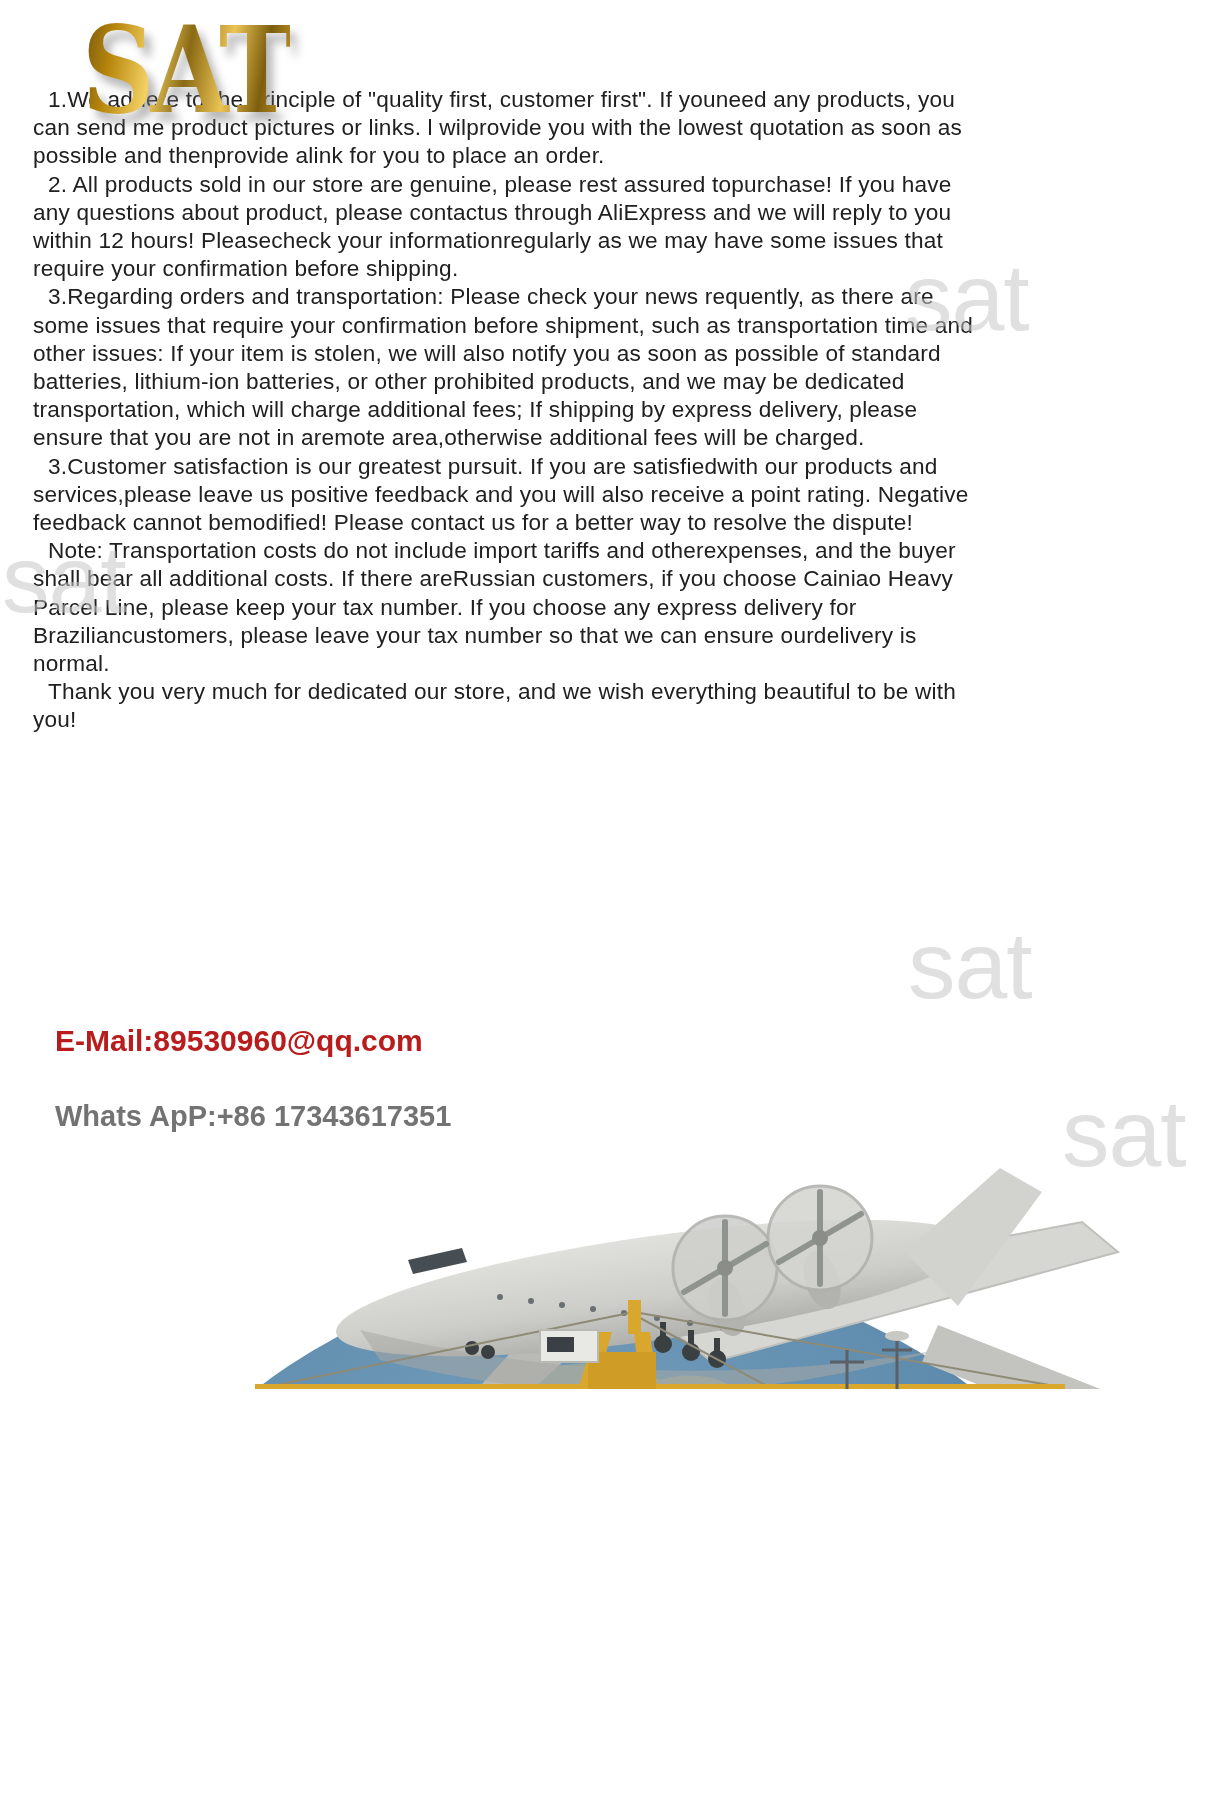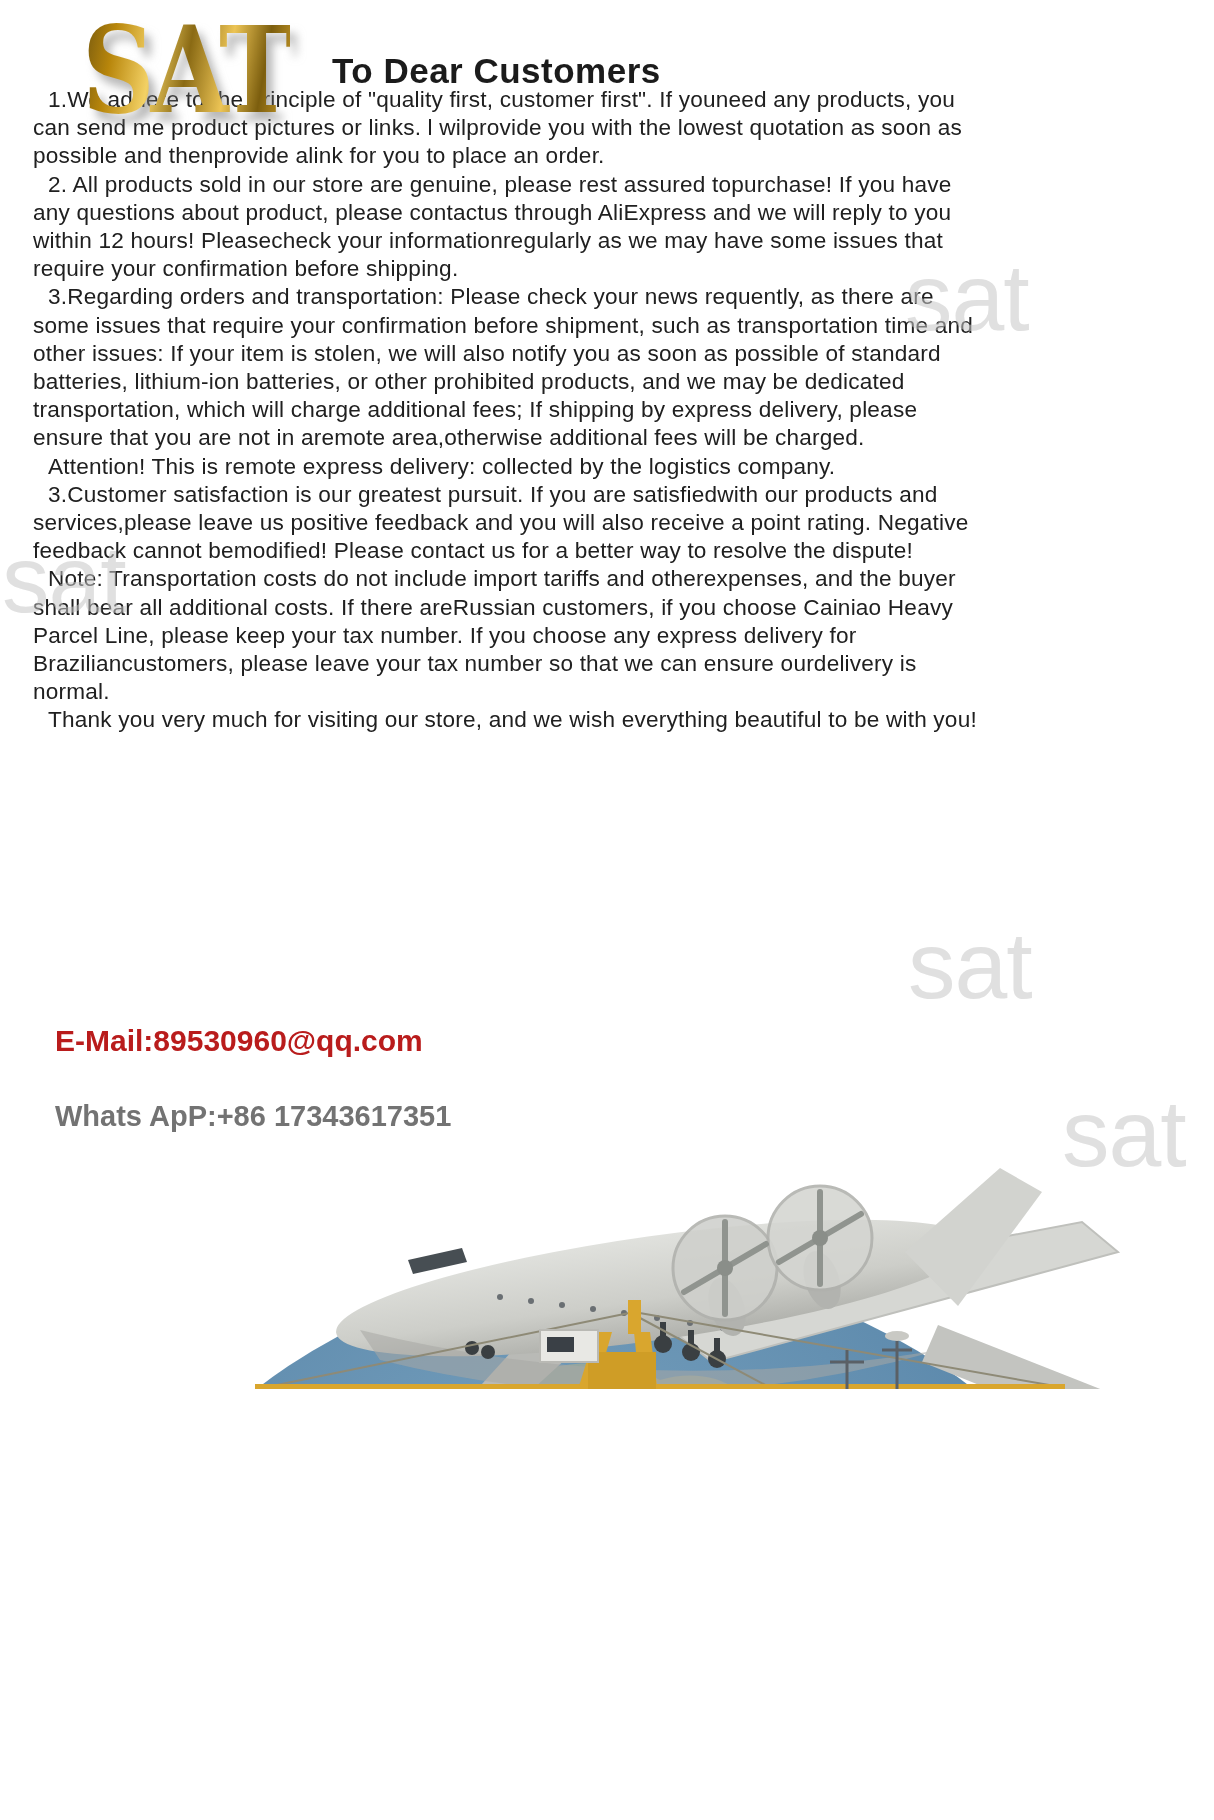--- a/index.html
+++ b/index.html
@@ -27,30 +27,28 @@
   .sign-line{font:700 19px "Liberation Sans",sans-serif;fill:#f2efe9;letter-spacing:3px;}
   .badge-num{font:700 11px "Liberation Sans",sans-serif;fill:#ffffff;text-anchor:middle;}
 </style>
 </head>
 <body>
 
 <div class="page">
 
   <div class="logo">SAT</div>
 
-  <h1 class="title">To Dear Customers</h1>
 
   <div class="body-text">
     <p>1.We adhere to the principle of "quality first, customer first". If youneed any products, you can send me product pictures or links. l wilprovide you with the lowest quotation as soon as possible and thenprovide alink for you to place an order.</p>
     <p>2. All products sold in our store are genuine, please rest assured topurchase! If you have any questions about product, please contactus through AliExpress and we will reply to you within 12 hours! Pleasecheck your informationregularly as we may have some issues that require your confirmation before shipping.</p>
     <p>3.Regarding orders and transportation: Please check your news requently, as there are some issues that require your confirmation before shipment, such as transportation time and other issues: If your item is stolen, we will also notify you as soon as possible of standard batteries, lithium-ion batteries, or other prohibited products, and we may be dedicated transportation, which will charge additional fees;  If shipping by express delivery, please ensure that you are not in aremote area,otherwise additional fees will be charged.</p>
-    <p>Attention! This is remote express delivery: collected by the logistics company.</p>
     <p>3.Customer satisfaction is our greatest pursuit. If you are satisfiedwith our products and services,please leave us positive feedback and you will also receive a point rating. Negative feedback cannot bemodified! Please contact us for a better way to resolve the dispute!</p>
     <p>Note: Transportation costs do not include import tariffs and otherexpenses, and the buyer shall bear all additional costs. If there areRussian customers, if you choose Cainiao Heavy Parcel Line, please keep your tax number. If you choose any express delivery for Braziliancustomers, please leave your tax number so that we can ensure ourdelivery is normal.</p>
-    <p>Thank you very much for visiting our store, and we wish everything beautiful to be with you!</p>
+    <p>Thank you very much for dedicated our store, and we wish everything beautiful to be with you!</p>
   </div>
 
   <div class="watermark wm1">sat</div>
   <div class="watermark wm2">sat</div>
   <div class="watermark wm3">sat</div>
   <div class="watermark wm4">sat</div>
 
   <div class="contact-email">E-Mail:89530960@qq.com</div>
   <div class="contact-whatsapp">Whats ApP:+86 17343617351</div>
 

